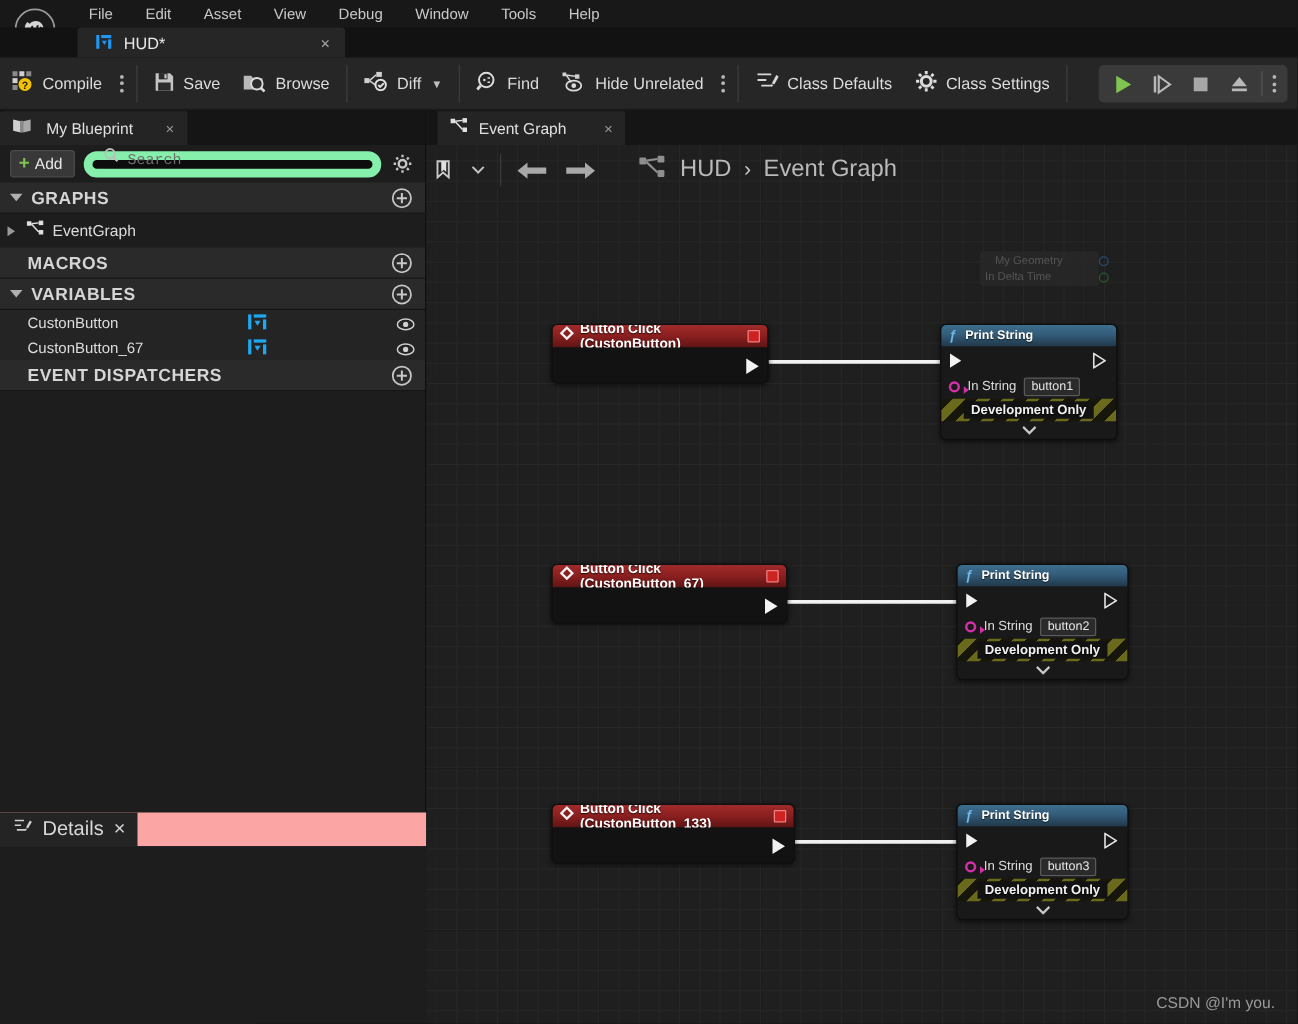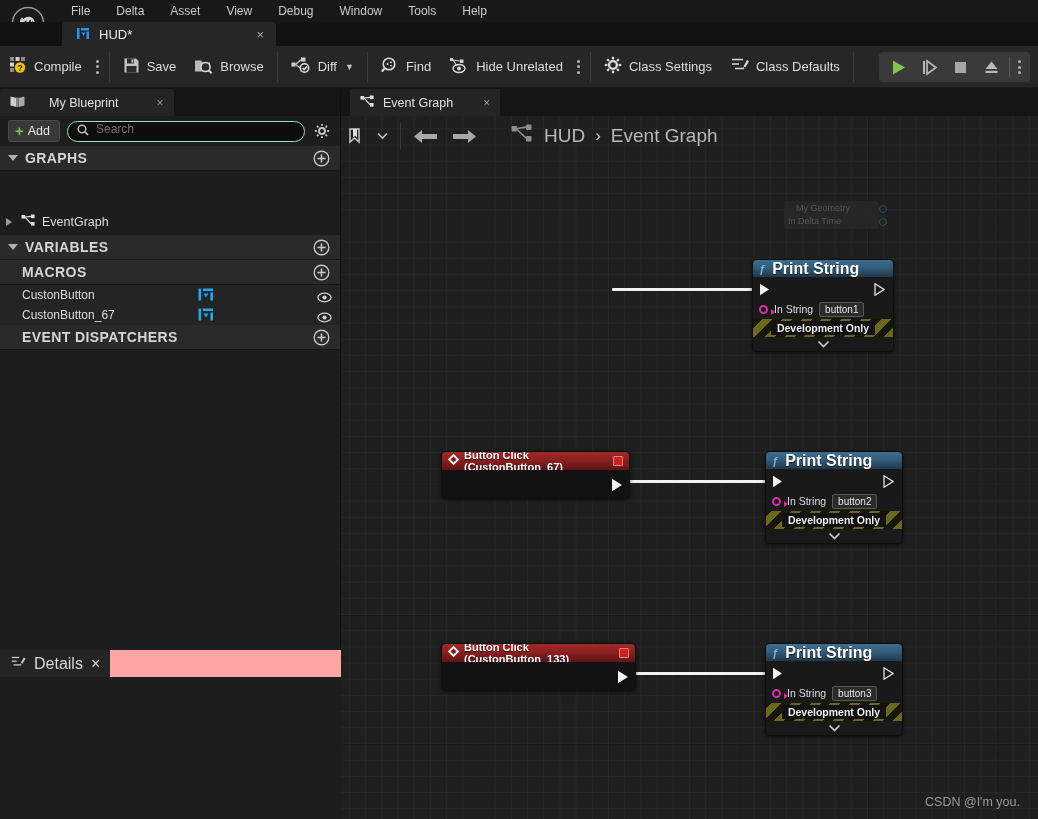--- a/index.html
+++ b/index.html
@@ -72,59 +72,59 @@
   .play-sep { width:1px; height:20px; background:#555; margin:0 2px; }
 
   
   .leftpanel {
     position: absolute; left: 0; top: 89px; width: 341px; height: 730px;
     background: #1d1d1d; border-right: 1px solid #0f0f0f;
   }
   .panel-tabbar { position: relative; height: 27px; background: #151515; }
   .panel-tab {
     position: absolute; left: 0; top: 0; height: 27px; background: #242424;
-    display: flex; align-items: center; padding: 0 10px 0 10px; gap: 24px;
+    display: flex; align-items: center; padding: 0 10px 0 10px; gap: 12px;
     border-top-left-radius: 2px; border-top-right-radius: 2px;
   }
   .panel-tab .ptab-label { font-size: 12.5px; color: #e0e0e0; }
   .panel-tab .ptab-x { font-size: 12px; color: #9a9a9a; margin-left: 14px; }
 
   .mb-toolbar {
     height: 30px; display: flex; align-items: center; gap: 7px;
     padding: 0 8px; background: #1d1d1d;
   }
   .add-btn {
     display: flex; align-items: center; gap: 4px; height: 22px;
     background: #383838; border: 1px solid #4a4a4a; border-radius: 3px;
     padding: 0 9px 0 6px; font-size: 12.5px; color: #e6e6e6;
   }
   .add-plus { color: #7ec44f; font-size: 15px; font-weight: bold; line-height: 14px; }
   .search-box {
-    flex: 1; height: 21px; background: #0d0d0d; border: 1px solid #86efac;
-    border-radius: 11px; display: flex; align-items: flex-start; padding: 0 9px; gap: 7px;
+    flex: 1; height: 21px; background: #0d0d0d; border: 7px solid #86efac;
+    border-radius: 11px; display: flex; align-items: flex-end; padding: 0 9px; gap: 7px; font-family: Liberation Mono, monospace;
   }
   .search-box .sp { font-size: 12px; color: #6e6e6e; }
   .gear-btn { width: 20px; display:flex; align-items:center; justify-content:center; }
 
   .sect-hdr {
     height: 25px; background: #2a2a2a; display: flex; align-items: center;
     padding: 0 8px; border-bottom: 1px solid #161616; position: relative;
   }
   .sect-hdr .tri {
     width: 0; height: 0; border-left: 5px solid transparent; border-right: 5px solid transparent;
     border-top: 6px solid #b0b0b0; margin-right: 7px;
   }
   .sect-hdr .sect-title { font-size: 14px; font-weight: bold; color: #d5d5d5; letter-spacing: .4px; }
   .sect-hdr .sect-sub { font-size: 11px; color: #8a8a8a; margin-left: 5px; letter-spacing: .2px; }
   .sect-hdr .plus-circ { position: absolute; right: 10px; top: 4px; }
   .sect-hdr.indent { padding-left: 22px; }
 
   .graph-row {
     height: 27px; display: flex; align-items: center; padding-left: 6px;
-    background: #1d1d1d; gap: 6px; margin-top: 37px;
+    background: #1d1d1d; gap: 6px;
   }
   .graph-row .tri-r {
     width: 0; height: 0; border-top: 4.5px solid transparent; border-bottom: 4.5px solid transparent;
     border-left: 6px solid #9a9a9a; margin-right: 3px;
   }
   .graph-row .gr-label { font-size: 12.5px; color: #dcdcdc; }
 
   .var-row {
     height: 20px; display: flex; align-items: center; padding: 0 10px 0 22px;
     background: #242424; position: relative;
@@ -215,21 +215,21 @@
 
   .fn-node {
     border-radius: 5px; overflow: hidden; background: #191919;
     border: 1px solid #0e0e0e; box-shadow: 0 1px 4px rgba(0,0,0,.6);
   }
   .fn-hdr {
     height: 17px; display: flex; align-items: center; padding: 0 6px;
     background: linear-gradient(to bottom, #3e6d8e 0%, #335c79 45%, #21394b 100%);
   }
   .fn-hdr .fh-ic { font-style: italic; font-weight: bold; font-size: 11px; color: #6fb6e8; margin-right: 7px; }
-  .fn-hdr .fh-title { font-size: 16px; font-weight: bold; color: #fff; text-shadow: 0 1px 1px rgba(0,0,0,.7); }
+  .fn-hdr .fh-title { font-size: 10px; font-weight: bold; color: #fff; text-shadow: 0 1px 1px rgba(0,0,0,.7); }
   .fn-execrow { height: 22px; position: relative; }
   .fn-execrow .ein { position: absolute; left: 6px; top: 5px; }
   .fn-execrow .eout { position: absolute; right: 8px; top: 5px; }
   .fn-pinrow { height: 20px; display: flex; align-items: center; padding-left: 6px; gap: 6px; }
   .pin-circ {
     width: 9px; height: 9px; border-radius: 50%; border: 2px solid #d42fa8; position: relative;
   }
   .pin-circ::after {
     content: ""; position: absolute; left: 10px; top: 2.5px; width: 0; height: 0;
     border-top: 3px solid transparent; border-bottom: 3px solid transparent; border-left: 4px solid #d42fa8;
@@ -263,21 +263,21 @@
 
   <div class="menubar">
     <div class="ue-logo">
       <svg width="34" height="34" viewBox="0 0 34 34">
         <circle cx="17" cy="17" r="15.5" fill="#1a1a1a" stroke="#9a9a9a" stroke-width="1.4"></circle>
         <path d="M11 11.5c-1.4 1.2-2.2 3-2.2 5.2 0 3.6 2.6 7 6.6 8.6-1.1-0.8-1.6-1.6-1.6-2.8v-7.3l1.7-0.9v8.6c0 0.7 0.4 1.1 1 1.1 0.5 0 1.1-0.3 1.6-0.8v-8.6l1.7-0.9v9.2c0.7-0.3 1.3-0.9 1.9-1.6l-0.8-0.5v-5.4c0.9-0.1 2.1 0.4 2.8 1.3 0-3.4-2.7-6-6-6-2 0-3.9 0.9-5.1 2.3z" fill="#d5d5d5"></path>
       </svg>
     </div>
     <div class="menu-items">
       <div class="menu-item">File</div>
-      <div class="menu-item">Delta</div>
+      <div class="menu-item">Edit</div>
       <div class="menu-item">Asset</div>
       <div class="menu-item">View</div>
       <div class="menu-item">Debug</div>
       <div class="menu-item">Window</div>
       <div class="menu-item">Tools</div>
       <div class="menu-item">Help</div>
     </div>
   </div>
 
   <div class="tabrow">
@@ -387,51 +387,51 @@
       </span>
       <span>Hide Unrelated</span>
     </div>
     <div class="tb-kebab">
         <i></i>
         <i></i>
         <i></i>
       </div>
 
     <div class="tb-sep"></div>
+
+    <div class="tb-btn">
+      <span>
+        <svg width="19" height="17" viewBox="0 0 19 17">
+          <line x1="2" y1="2.5" x2="13" y2="2.5" stroke="#d8d8d8" stroke-width="1.5"></line>
+          <line x1="2" y1="7" x2="9" y2="7" stroke="#d8d8d8" stroke-width="1.5"></line>
+          <line x1="5" y1="11.5" x2="14" y2="11.5" stroke="#d8d8d8" stroke-width="1.5"></line>
+          <path d="M13.5 9.5l3.5-6.5 2 1.2-3.6 6.4z" fill="#d8d8d8"></path>
+          <path d="M13.2 10.2l-0.4 2 1.8-0.9z" fill="#d8d8d8"></path>
+        </svg>
+      </span>
+      <span>Class Defaults</span>
+    </div>
 
     <div class="tb-btn">
       <span>
         <svg width="18" height="18" viewBox="0 0 18 18">
           <circle cx="9" cy="9" r="3.9" fill="none" stroke="#dcdcdc" stroke-width="2.4"></circle>
           <g stroke="#dcdcdc" stroke-width="2.3">
             <line x1="9" y1="0.8" x2="9" y2="3.4"></line>
               <line x1="9" y1="14.6" x2="9" y2="17.2"></line>
             <line x1="0.8" y1="9" x2="3.4" y2="9"></line>
               <line x1="14.6" y1="9" x2="17.2" y2="9"></line>
             <line x1="3.2" y1="3.2" x2="5" y2="5"></line>
               <line x1="13" y1="13" x2="14.8" y2="14.8"></line>
             <line x1="14.8" y1="3.2" x2="13" y2="5"></line>
               <line x1="5" y1="13" x2="3.2" y2="14.8"></line>
           </g>
         </svg>
       </span>
       <span>Class Settings</span>
-    </div>
-
-    <div class="tb-btn">
-      <span>
-        <svg width="19" height="17" viewBox="0 0 19 17">
-          <line x1="2" y1="2.5" x2="13" y2="2.5" stroke="#d8d8d8" stroke-width="1.5"></line>
-          <line x1="2" y1="7" x2="9" y2="7" stroke="#d8d8d8" stroke-width="1.5"></line>
-          <line x1="5" y1="11.5" x2="14" y2="11.5" stroke="#d8d8d8" stroke-width="1.5"></line>
-          <path d="M13.5 9.5l3.5-6.5 2 1.2-3.6 6.4z" fill="#d8d8d8"></path>
-          <path d="M13.2 10.2l-0.4 2 1.8-0.9z" fill="#d8d8d8"></path>
-        </svg>
-      </span>
-      <span>Class Defaults</span>
     </div>
 
     <div class="tb-sep"></div>
 
     <div class="playgroup">
       <div class="play-btn">
         <svg width="17" height="17" viewBox="0 0 17 17">
             <path d="M3 1.5l12 7-12 7z" fill="#7ec44f"></path>
           </svg>
       </div>
@@ -528,34 +528,34 @@
           <rect x="10" y="0.5" width="3.6" height="3.6" fill="#e0e0e0"></rect>
           <rect x="10" y="8" width="3.6" height="3.6" fill="#e0e0e0"></rect>
           <line x1="4.1" y1="3" x2="10" y2="2.3" stroke="#e0e0e0" stroke-width="1.2"></line>
           <line x1="4.1" y1="3.2" x2="10" y2="9.6" stroke="#e0e0e0" stroke-width="1.2"></line>
         </svg>
       </span>
       <span class="gr-label">EventGraph</span>
     </div>
 
 
-    <div class="sect-hdr">
-      <span class="tri"></span>
-      <span class="sect-title">VARIABLES</span>
+    <div class="sect-hdr indent">
+      <span class="sect-title">MACROS</span>
       <span class="plus-circ">
         <svg width="17" height="17" viewBox="0 0 17 17">
           <circle cx="8.5" cy="8.5" r="7.3" fill="none" stroke="#c6c6c6" stroke-width="1.4"></circle>
           <line x1="8.5" y1="4.4" x2="8.5" y2="12.6" stroke="#c6c6c6" stroke-width="1.6"></line>
           <line x1="4.4" y1="8.5" x2="12.6" y2="8.5" stroke="#c6c6c6" stroke-width="1.6"></line>
         </svg>
       </span>
     </div>
 
-    <div class="sect-hdr indent">
-      <span class="sect-title">MACROS</span>
+    <div class="sect-hdr">
+      <span class="tri"></span>
+      <span class="sect-title">VARIABLES</span>
       <span class="plus-circ">
         <svg width="17" height="17" viewBox="0 0 17 17">
           <circle cx="8.5" cy="8.5" r="7.3" fill="none" stroke="#c6c6c6" stroke-width="1.4"></circle>
           <line x1="8.5" y1="4.4" x2="8.5" y2="12.6" stroke="#c6c6c6" stroke-width="1.6"></line>
           <line x1="4.4" y1="8.5" x2="12.6" y2="8.5" stroke="#c6c6c6" stroke-width="1.6"></line>
         </svg>
       </span>
     </div>
 
     <div class="var-row">
@@ -670,20 +670,39 @@
       </span>
       <span class="bc-text">HUD</span>
       <span class="bc-sep">›</span>
       <span class="bc-text">Event Graph</span>
     </div>
 
     <div class="wire" style="left:271px; top:199px; width:152px;"></div>
     <div class="wire" style="left:287px; top:391px; width:148px;"></div>
     <div class="wire" style="left:293px; top:583px; width:142px;"></div>
 
+    <div class="node event-node" style="left:100px; top:170px; width:174px;">
+      <div class="event-hdr">
+        <span>
+          <svg width="13" height="13" viewBox="0 0 13 13">
+            <path d="M6.5 0.8l5.7 5.7-5.7 5.7-5.7-5.7z" fill="#f2f2f2"></path>
+            <path d="M6.5 3.4l3.1 3.1-3.1 3.1-3.1-3.1z" fill="#8b1f1f"></path>
+          </svg>
+        </span>
+        <span class="eh-title">Button Click (CustonButton)</span>
+        <span class="eh-sq"></span>
+      </div>
+      <div class="event-body">
+        <span class="exec-out-arrow">
+          <svg width="12" height="14" viewBox="0 0 12 14">
+              <path d="M1 0.8v12.4l10-6.2z" fill="#f2f2f2"></path>
+            </svg>
+        </span>
+      </div>
+    </div>
 
     <div class="node fn-node" style="left:411px; top:170px; width:142px;">
       <div class="fn-hdr">
         <span class="fh-ic">ƒ</span>
         <span class="fh-title">Print String</span>
       </div>
       <div class="fn-execrow">
         <span class="ein">
           <svg width="11" height="13" viewBox="0 0 11 13">
               <path d="M1 0.8v11.4l9-5.7z" fill="#f2f2f2"></path>

